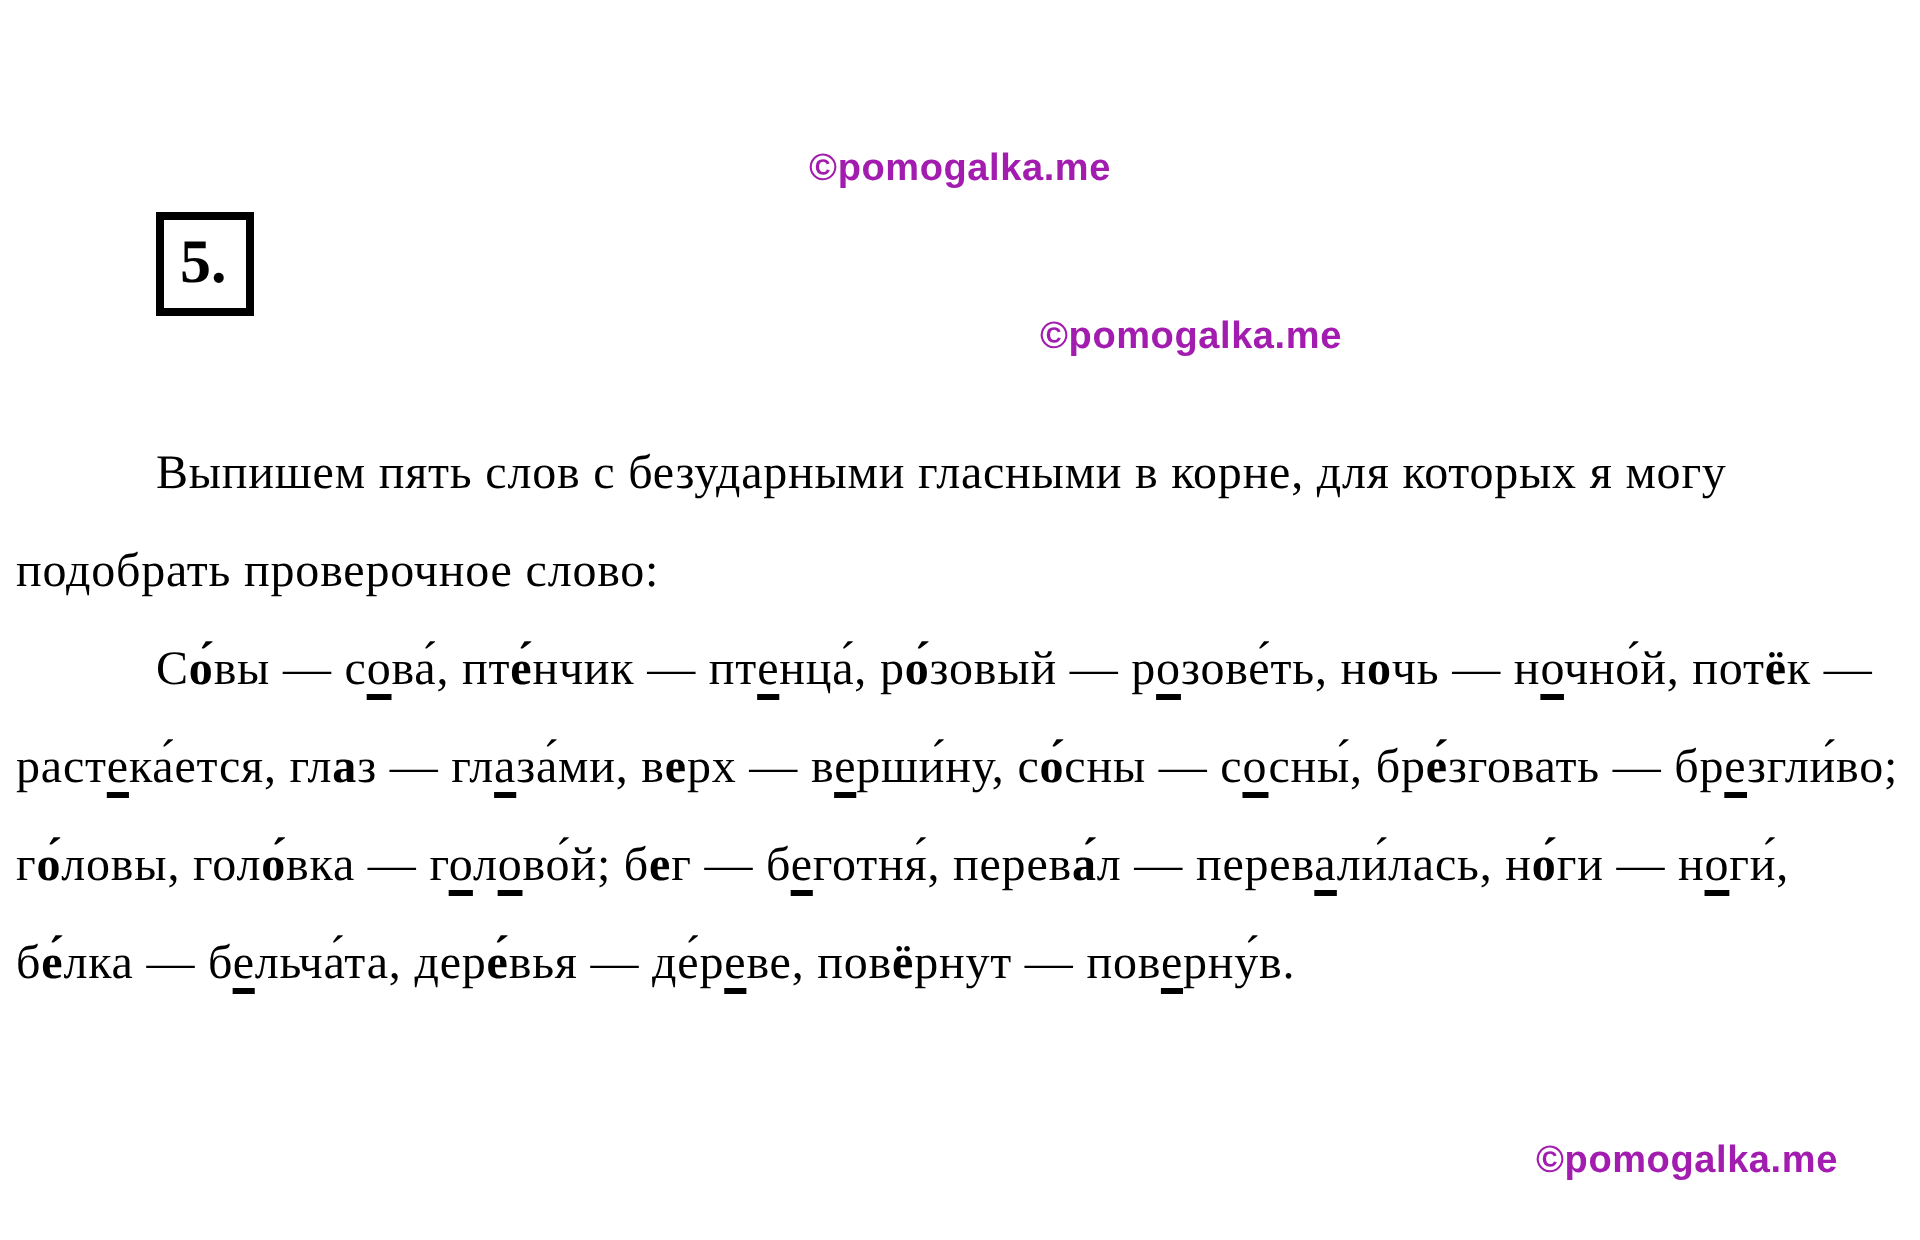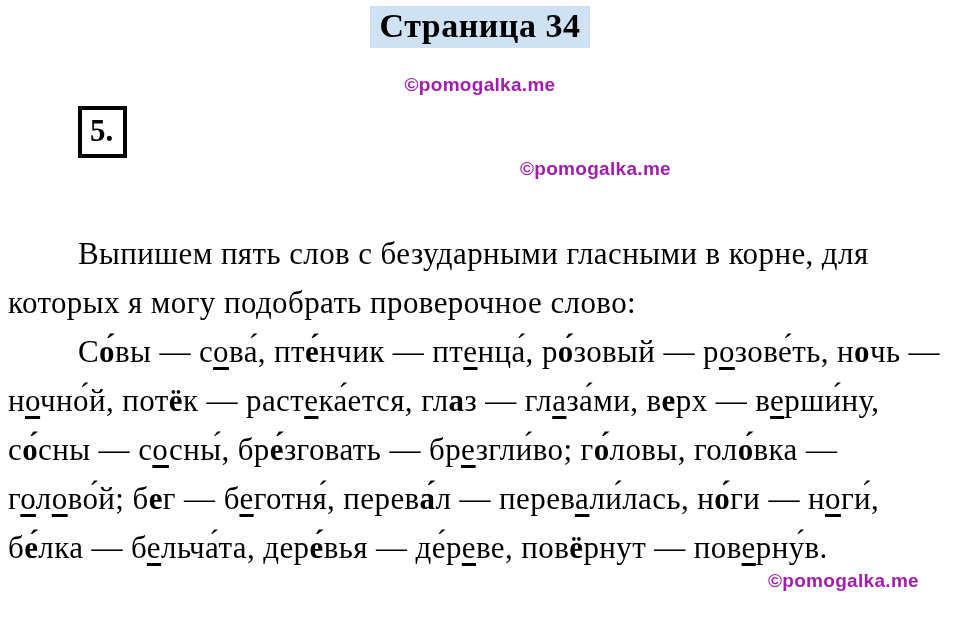--- a/index.html
+++ b/index.html
@@ -59,43 +59,39 @@
     padding: 1px 10px 3px 8px;
     font-size: 31px;
     font-weight: bold;
     line-height: 1.3;
   }
   .content {
     position: absolute;
     top: 213px;
     left: 8px;
     width: 946px;
-    font-size: 31px;
+    font-size: 24px;
     line-height: 49px;
     letter-spacing: 0.4px;
-    margin-top: 16px;
   }
   .content p {
     text-indent: 70px;
   }
   .seg-bold { font-weight: bold; }
   .seg-underline {
     text-decoration: underline;
     text-decoration-thickness: 3px;
     text-underline-offset: 5px;
   }
 </style>
 </head>
 <body>
 
 <div class="page">
 
-  <div class="title-row">
-    <span class="page-title" style="background: rgb(207, 226, 243);">Страница 34</span>
-  </div>
 
   <div class="watermark wm-top">©pomogalka.me</div>
 
   <div class="task-box">5.</div>
 
   <div class="watermark wm-mid">©pomogalka.me</div>
 
   <div class="content">
     <p>Выпишем пять слов с безударными гласными в корне, для которых я могу подобрать проверочное слово:</p>
     <p><span>С</span><span class="seg-bold">о́</span><span>вы — с</span><span class="seg-underline">о</span><span>ва́, пт</span><span class="seg-bold">е́</span><span>нчик — пт</span><span class="seg-underline">е</span><span>нца́, р</span><span class="seg-bold">о́</span><span>зовый — р</span><span class="seg-underline">о</span><span>зове́ть, н</span><span class="seg-bold">о</span><span>чь — н</span><span class="seg-underline">о</span><span>чно́й, пот</span><span class="seg-bold">ё</span><span>к — раст</span><span class="seg-underline">е</span><span>ка́ется, гл</span><span class="seg-bold">а</span><span>з — гл</span><span class="seg-underline">а</span><span>за́ми, в</span><span class="seg-bold">е</span><span>рх — в</span><span class="seg-underline">е</span><span>рши́ну, с</span><span class="seg-bold">о́</span><span>сны — с</span><span class="seg-underline">о</span><span>сны́, бр</span><span class="seg-bold">е́</span><span>зговать — бр</span><span class="seg-underline">е</span><span>згли́во; г</span><span class="seg-bold">о́</span><span>ловы, гол</span><span class="seg-bold">о́</span><span>вка — г</span><span class="seg-underline">о</span><span>л</span><span class="seg-underline">о</span><span>во́й; б</span><span class="seg-bold">е</span><span>г — б</span><span class="seg-underline">е</span><span>готня́, перев</span><span class="seg-bold">а́</span><span>л — перев</span><span class="seg-underline">а</span><span>ли́лась, н</span><span class="seg-bold">о́</span><span>ги — н</span><span class="seg-underline">о</span><span>ги́, б</span><span class="seg-bold">е́</span><span>лка — б</span><span class="seg-underline">е</span><span>льча́та, дер</span><span class="seg-bold">е́</span><span>вья — де́р</span><span class="seg-underline">е</span><span>ве, пов</span><span class="seg-bold">ё</span><span>рнут — пов</span><span class="seg-underline">е</span><span>рну́в.</span></p>

